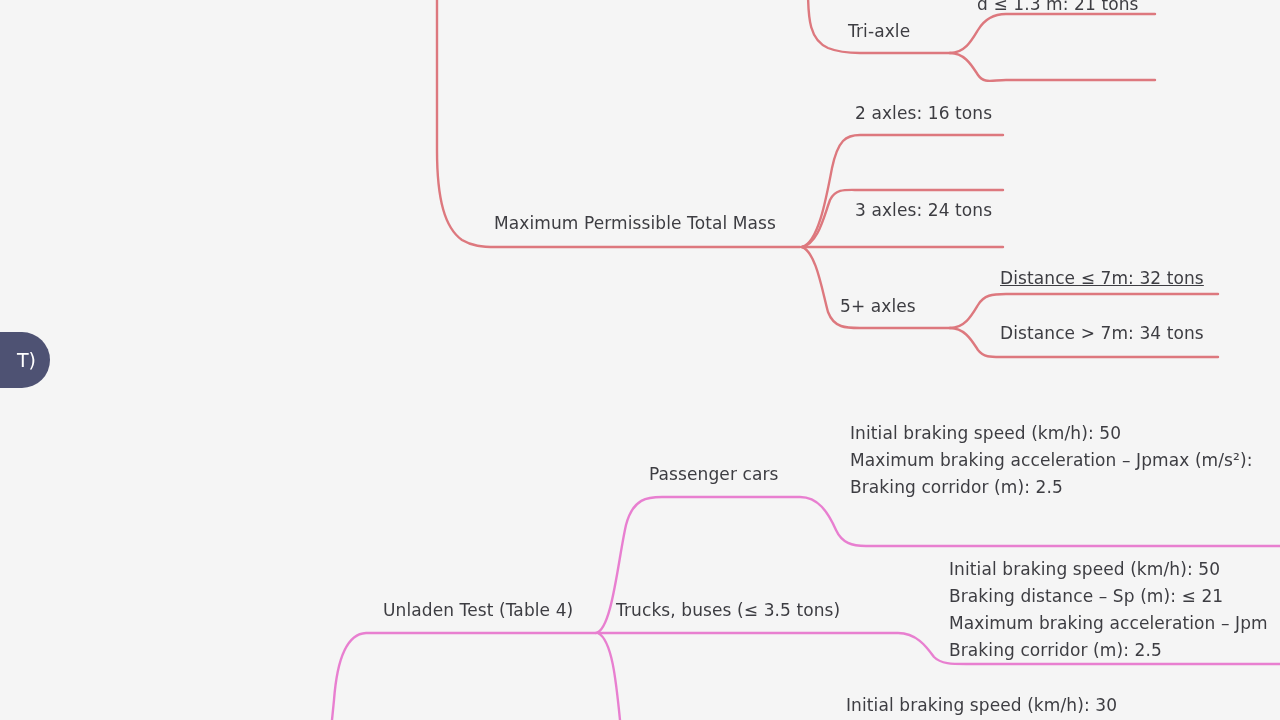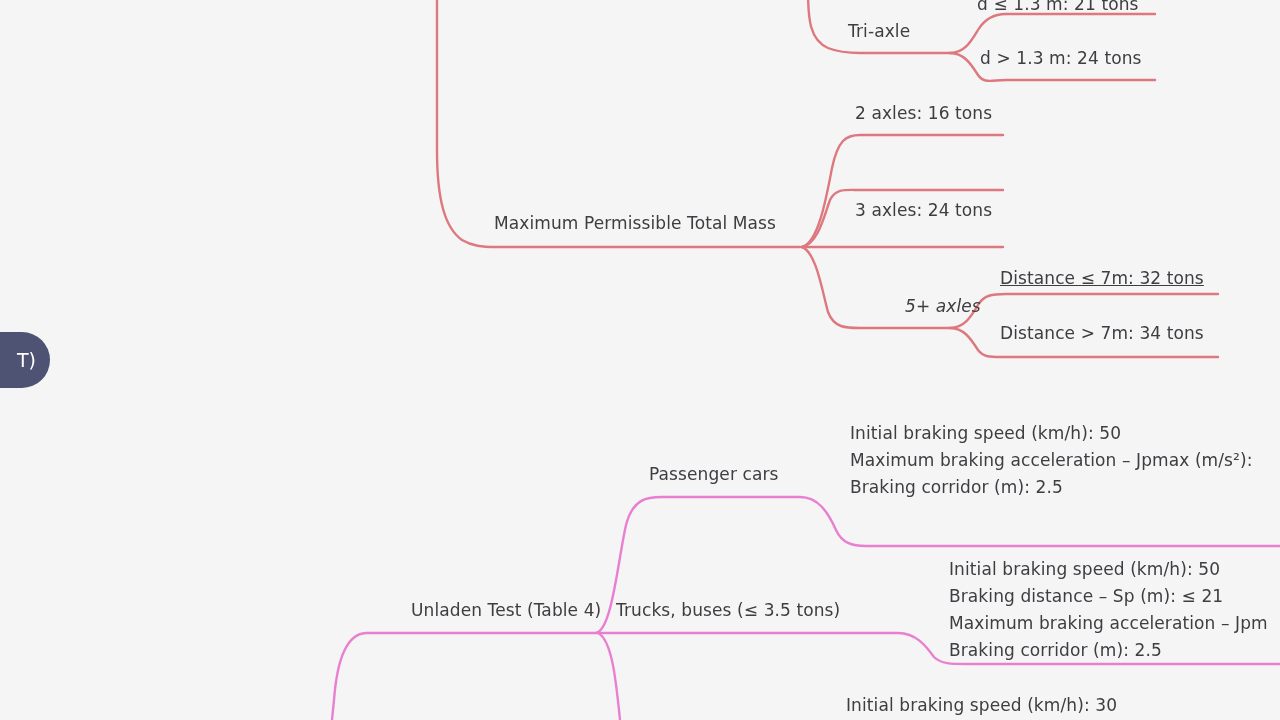--- a/index.html
+++ b/index.html
@@ -84,44 +84,43 @@
   </svg>
 
   <div class="root-pill" style="left:-96px; top:332px; width:146px; height:56px;">
     <span>T)</span>
   </div>
 
   <div class="node-label" style="left:848px; top:18px;">Tri-axle</div>
 
   <div class="node-label" style="left:977px; top:-9px;">d ≤ 1.3 m: 21 tons</div>
 
-  <div class="node-label" style="left:980px; top:45px;">d &gt; 1.3 m: 24 tons</div>
 
   <div class="node-label" style="left:494px; top:210px;">Maximum Permissible Total Mass</div>
 
   <div class="node-label" style="left:855px; top:100px;">2 axles: 16 tons</div>
 
   <div class="node-label" style="left:855px; top:155px;margin-top:42px;">3 axles: 24 tons</div>
 
 
-  <div class="node-label" style="left:905px; top:293px;font-style:italic;">5+ axles</div>
+  <div class="node-label" style="left:840px; top:293px;">5+ axles</div>
 
   <div class="node-label" style="left:1000px; top:265px;text-decoration:underline;">Distance ≤ 7m: 32 tons</div>
 
   <div class="node-label" style="left:1000px; top:320px;">Distance &gt; 7m: 34 tons</div>
 
   <div class="node-label" style="left:649px; top:461px;">Passenger cars</div>
 
   <div class="node-label" style="left:850px; top:420px;">
     <span class="lbl-line">Initial braking speed (km/h): 50</span>
     <span class="lbl-line">Maximum braking acceleration – Jpmax (m/s²):</span>
     <span class="lbl-line">Braking corridor (m): 2.5</span>
   </div>
 
-  <div class="node-label" style="left:383px; top:597px;margin-left:28px;">Unladen Test (Table 4)</div>
+  <div class="node-label" style="left:383px; top:597px;">Unladen Test (Table 4)</div>
 
   <div class="node-label" style="left:616px; top:597px;">Trucks, buses (≤ 3.5 tons)</div>
 
   <div class="node-label" style="left:949px; top:556px;">
     <span class="lbl-line">Initial braking speed (km/h): 50</span>
     <span class="lbl-line">Braking distance – Sp (m): ≤ 21</span>
     <span class="lbl-line">Maximum braking acceleration – Jpm</span>
     <span class="lbl-line">Braking corridor (m): 2.5</span>
   </div>
 

